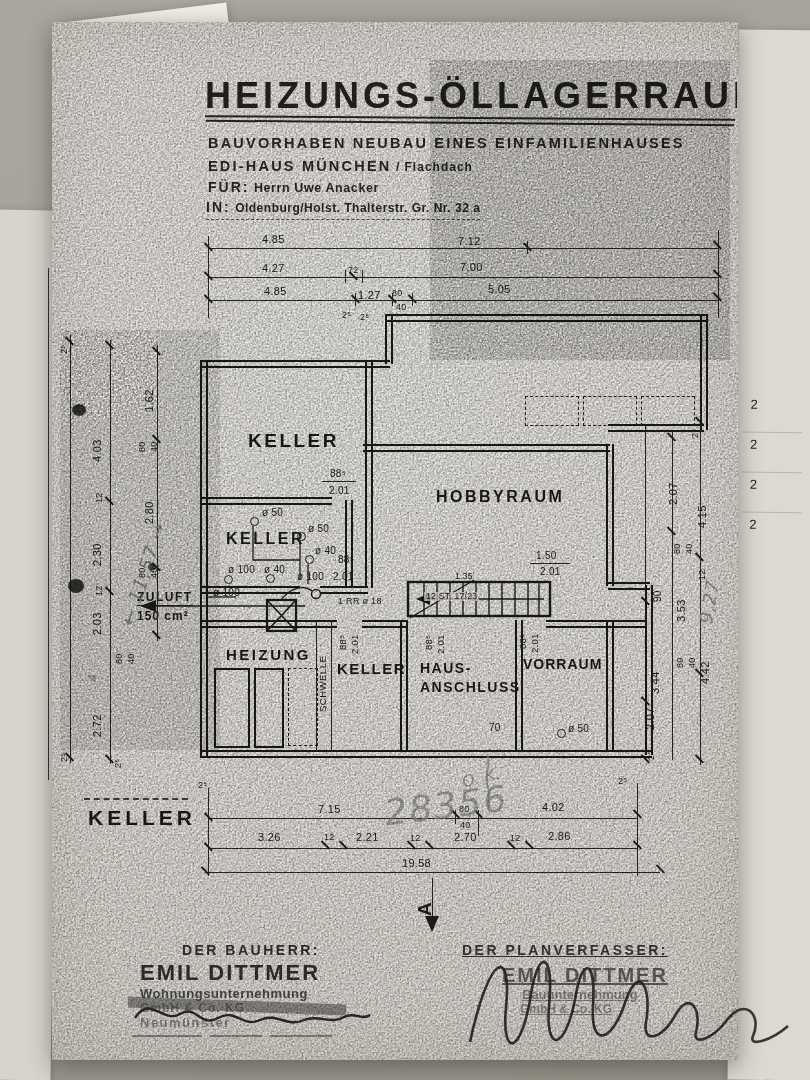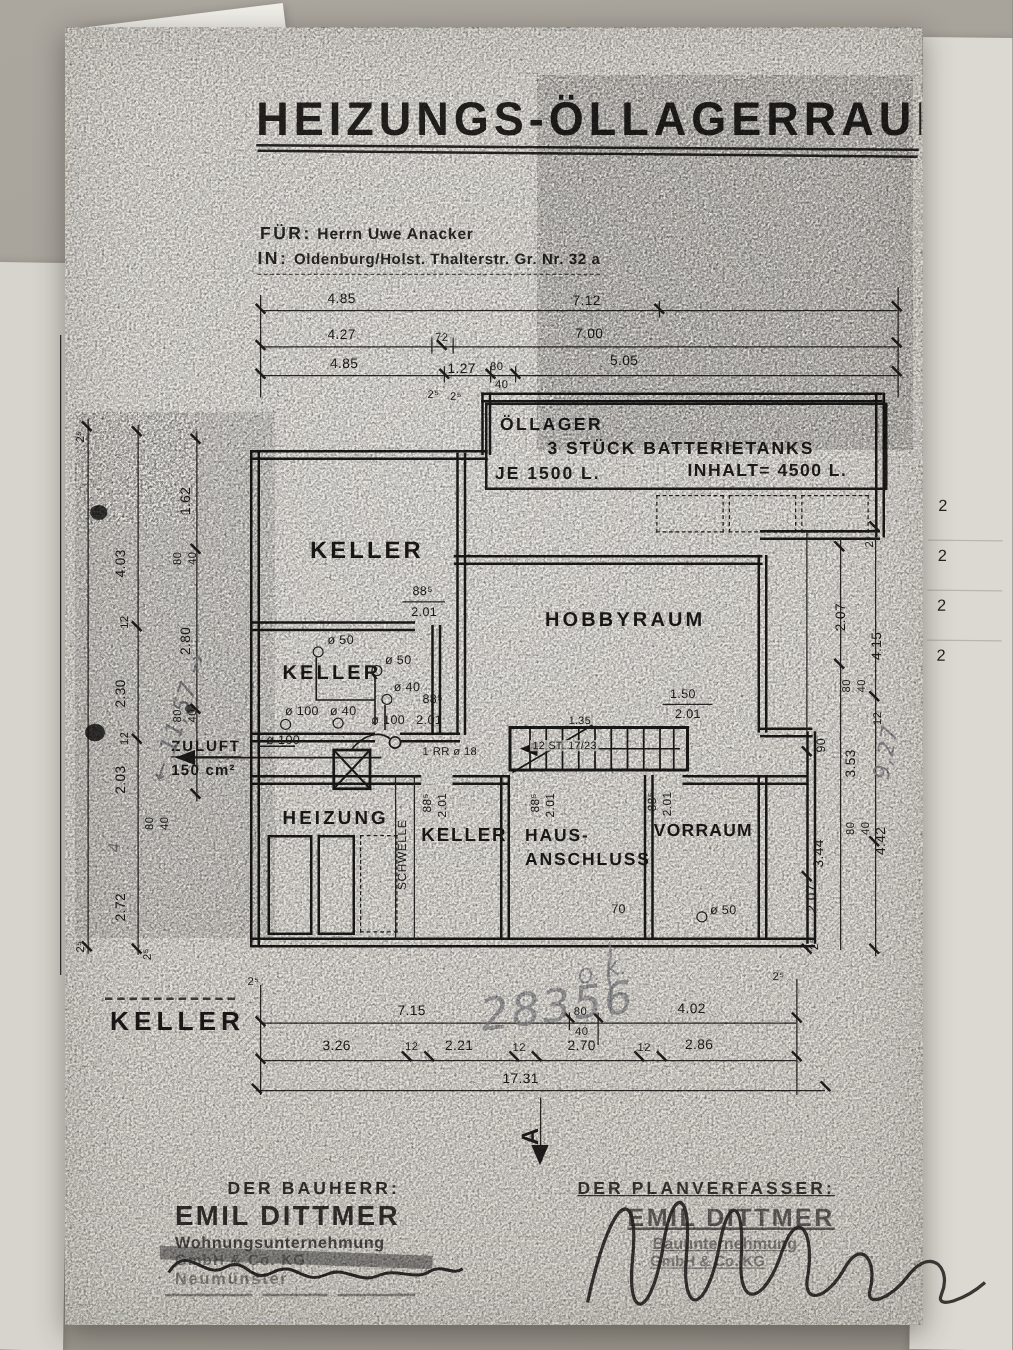--- a/index.html
+++ b/index.html
@@ -47,20 +47,25 @@
   </div>
 
   <div id="paper" class="abs"></div>
 
   <div class="abs" style="left:205px;top:74px;width:532px;overflow:hidden;">
     <div style="font-size:36px;font-weight:700;letter-spacing:4px;color:#262522;white-space:nowrap;transform:scaleY(1.05);">HEIZUNGS-ÖLLAGERRAUM</div>
   </div>
   <div class="lh" style="left:205px;top:117px;width:530px;height:2px;background:#2a2927;transform:rotate(.4deg);"></div>
   <div class="lh" style="left:206px;top:122px;width:528px;height:2.4px;background:#2a2927;transform:rotate(.5deg);"></div>
 
+  <div class="dim" style="left:208px;top:136px;font-size:14.5px;font-weight:700;letter-spacing:2.2px;color:#2b2a27;">BAUVORHABEN NEUBAU EINES EINFAMILIENHAUSES</div>
+  <div class="abs" style="left:208px;top:157px;white-space:nowrap;color:#2b2a27;">
+    <span style="font-size:14.5px;font-weight:700;letter-spacing:2.2px;">EDI-HAUS MÜNCHEN</span>
+    <span style="font-size:12px;font-weight:700;letter-spacing:1px;">/ Flachdach</span>
+  </div>
   <div class="abs" style="left:208px;top:178px;white-space:nowrap;color:#2b2a27;">
     <span style="font-size:14px;font-weight:700;letter-spacing:2px;">FÜR:</span>
     <span style="font-size:12.5px;font-weight:700;letter-spacing:.6px;">Herrn Uwe Anacker</span>
   </div>
   <div class="abs" style="left:206px;top:198px;white-space:nowrap;color:#2b2a27;border-bottom:1.4px dashed #55534f;padding-bottom:3px;">
     <span style="font-size:14px;font-weight:700;letter-spacing:2px;">IN:</span>
     <span style="font-size:12px;font-weight:700;letter-spacing:.5px;">Oldenburg/Holst.  Thalterstr.    Gr. Nr. 32 a</span>
   </div>
 
   <div class="lh" style="left:208px;top:248px;width:510px;"></div>
@@ -92,26 +97,20 @@
   <div class="dim sm" style="left:348px;top:266px;">72</div>
   <div class="dim" style="left:460px;top:262px;">7.00</div>
   <div class="dim" style="left:264px;top:286px;">4.85</div>
   <div class="dim" style="left:358px;top:290px;">1.27</div>
   <div class="dim sm" style="left:392px;top:289px;">80</div>
   <div class="dim sm" style="left:396px;top:303px;">40</div>
   <div class="dim" style="left:488px;top:284px;">5.05</div>
   <div class="dim sm" style="left:342px;top:311px;">2⁵</div>
   <div class="dim sm" style="left:360px;top:313px;">2⁵</div>
 
-  <div class="abs" style="left:388px;top:322px;width:318px;height:66px;border:2px solid #22211f;color:#21201e;">
-    <div class="dim" style="left:10px;top:8px;font-size:14px;font-weight:700;letter-spacing:2px;">ÖLLAGER</div>
-    <div class="dim" style="left:48px;top:27px;font-size:14px;font-weight:700;letter-spacing:1.6px;">3 STÜCK   BATTERIETANKS</div>
-    <div class="dim" style="left:6px;top:47px;font-size:14px;font-weight:700;letter-spacing:1.6px;">JE    1500 L.</div>
-    <div class="dim" style="left:160px;top:45px;font-size:14px;font-weight:700;letter-spacing:1.2px;">INHALT= 4500  L.</div>
-  </div>
 
   <div class="dashrect" style="left:525px;top:396px;width:52px;height:28px;"></div>
   <div class="dashrect" style="left:583px;top:396px;width:52px;height:28px;"></div>
   <div class="dashrect" style="left:641px;top:396px;width:52px;height:28px;"></div>
 
   <div class="dwh" style="left:200px;top:360px;width:190px;"></div>
   <div class="dwv" style="left:200px;top:360px;height:396px;"></div>
   <div class="dwh" style="left:200px;top:750px;width:452px;"></div>
   <div class="dwv" style="left:645px;top:585px;height:170px;"></div>
   <div class="dwh" style="left:608px;top:582px;width:42px;"></div>
@@ -313,21 +312,21 @@
   <div class="dim" style="left:542px;top:802px;">4.02</div>
   <div class="dim sm" style="left:198px;top:781px;">2⁵</div>
   <div class="dim sm" style="left:618px;top:777px;">2⁵</div>
   <div class="dim" style="left:258px;top:832px;">3.26</div>
   <div class="dim sm" style="left:324px;top:833px;">12</div>
   <div class="dim" style="left:356px;top:832px;">2.21</div>
   <div class="dim sm" style="left:410px;top:834px;">12</div>
   <div class="dim" style="left:454px;top:832px;">2.70</div>
   <div class="dim sm" style="left:510px;top:834px;">12</div>
   <div class="dim" style="left:548px;top:831px;">2.86</div>
-  <div class="dim" style="left:402px;top:858px;">17.31</div>
+  <div class="dim" style="left:402px;top:858px;">19.58</div>
 
   <div class="dim pencil" style="left:384px;top:788px;font-size:36px;transform:rotate(-7deg);letter-spacing:2px;opacity:.8;">28356</div>
   <div class="dim pencil" style="left:462px;top:770px;font-size:16px;transform:rotate(-14deg);opacity:.85;">O. K.</div>
 
   <div class="lv" style="left:432px;top:878px;height:42px;"></div>
   <div class="dim r90" style="left:415px;top:916px;font-size:19px;font-weight:700;">A</div>
 
   <div class="abs" style="left:140px;top:942px;color:#33322f;">
     <div style="font-size:14px;font-weight:700;letter-spacing:2.5px;text-align:right;">DER BAUHERR:</div>
     <div style="font-size:22px;font-weight:700;letter-spacing:2px;margin-top:2px;">EMIL DITTMER</div>

